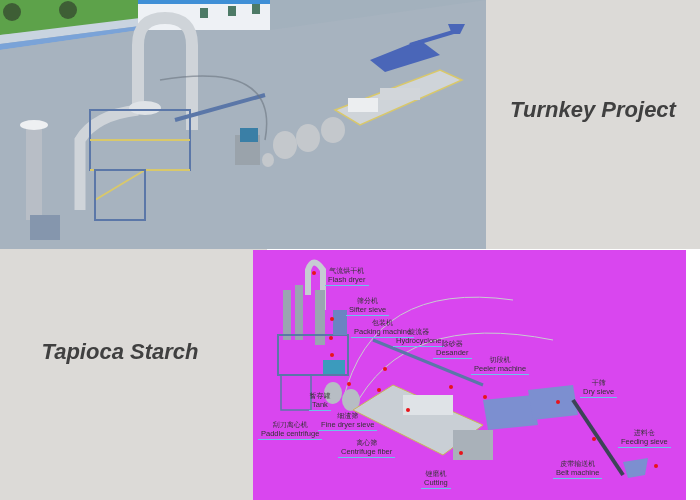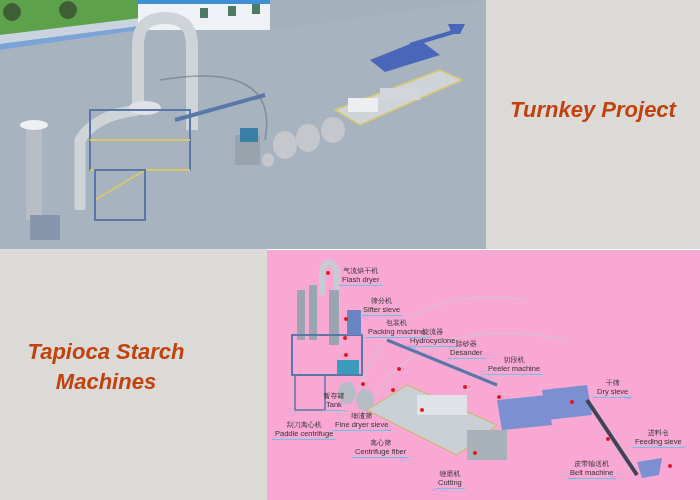--- a/index.html
+++ b/index.html
@@ -1,24 +1,24 @@
 <!DOCTYPE html>
 <html><head>
 <meta charset="utf-8">
 <style>
   html, body { margin:0; padding:0; }
   body { width:700px; height:500px; position:relative; overflow:hidden; background:#ffffff; font-family:"Liberation Sans", sans-serif; }
   .panel { position:absolute; }
   #render-top { left:0; top:0; width:486px; height:249px; background:#a3b1bd; overflow:hidden; }
   #title-top { left:486px; top:0; width:214px; height:249px; background:#dcdad7; }
   #title-bottom { left:0; top:249px; width:267px; height:251px; background:#dcdad7; }
-  #diagram { left:267px; top:250px; width:433px; height:250px; background:#f9a8d4; overflow:hidden; }
-  .headline { position:absolute; color:#c2410c; font-weight:bold; font-style:italic; font-size:22px; text-align:center; line-height:30px; }
+  #diagram { left:253px; top:250px; width:433px; height:250px; background:#d946ef; overflow:hidden; }
+  .headline { position:absolute; color:#404040; font-weight:bold; font-style:italic; font-size:22px; text-align:center; line-height:30px; }
   #title-top .headline { left:0; width:214px; top:95px; }
-  #title-bottom .headline { left:0; width:212px; top:88px; }
+  #title-bottom .headline { left:14px; width:212px; top:88px; }
   .lbl { position:absolute; font-size:7px; color:#333; line-height:9px; text-align:center; white-space:nowrap; }
   .lbl .cn { display:block; font-size:7px; }
   .lbl .en { display:block; font-size:7.5px; border-bottom:1px solid #6cc3ea; padding:0 3px 1px 3px; }
   .dot { position:absolute; width:4px; height:4px; border-radius:50%; background:#e8141a; }
   svg { position:absolute; left:0; top:0; }
 </style>
 </head>
 <body>
 
 <div class="panel" id="render-top">
@@ -72,21 +72,20 @@
   </svg>
 </div>
 
 <div class="panel" id="title-top">
   <div class="headline">Turnkey Project</div>
 </div>
 
 <div class="panel" id="title-bottom">
   <div class="headline">
     <div>Tapioca Starch</div>
-    <div>Machines</div>
   </div>
 </div>
 
 <div class="panel" id="diagram">
   <svg width="433" height="250" viewBox="0 0 433 250">
 
     <path d="M90,150 Q120,30 260,50" fill="none" stroke="#c8ccd0" stroke-width="1"></path>
     <path d="M100,160 Q150,60 300,90" fill="none" stroke="#c8ccd0" stroke-width="1"></path>
 
     <path d="M55,45 L55,20 Q60,5 70,20 L70,60" fill="none" stroke="#c6ccd2" stroke-width="6"></path>

